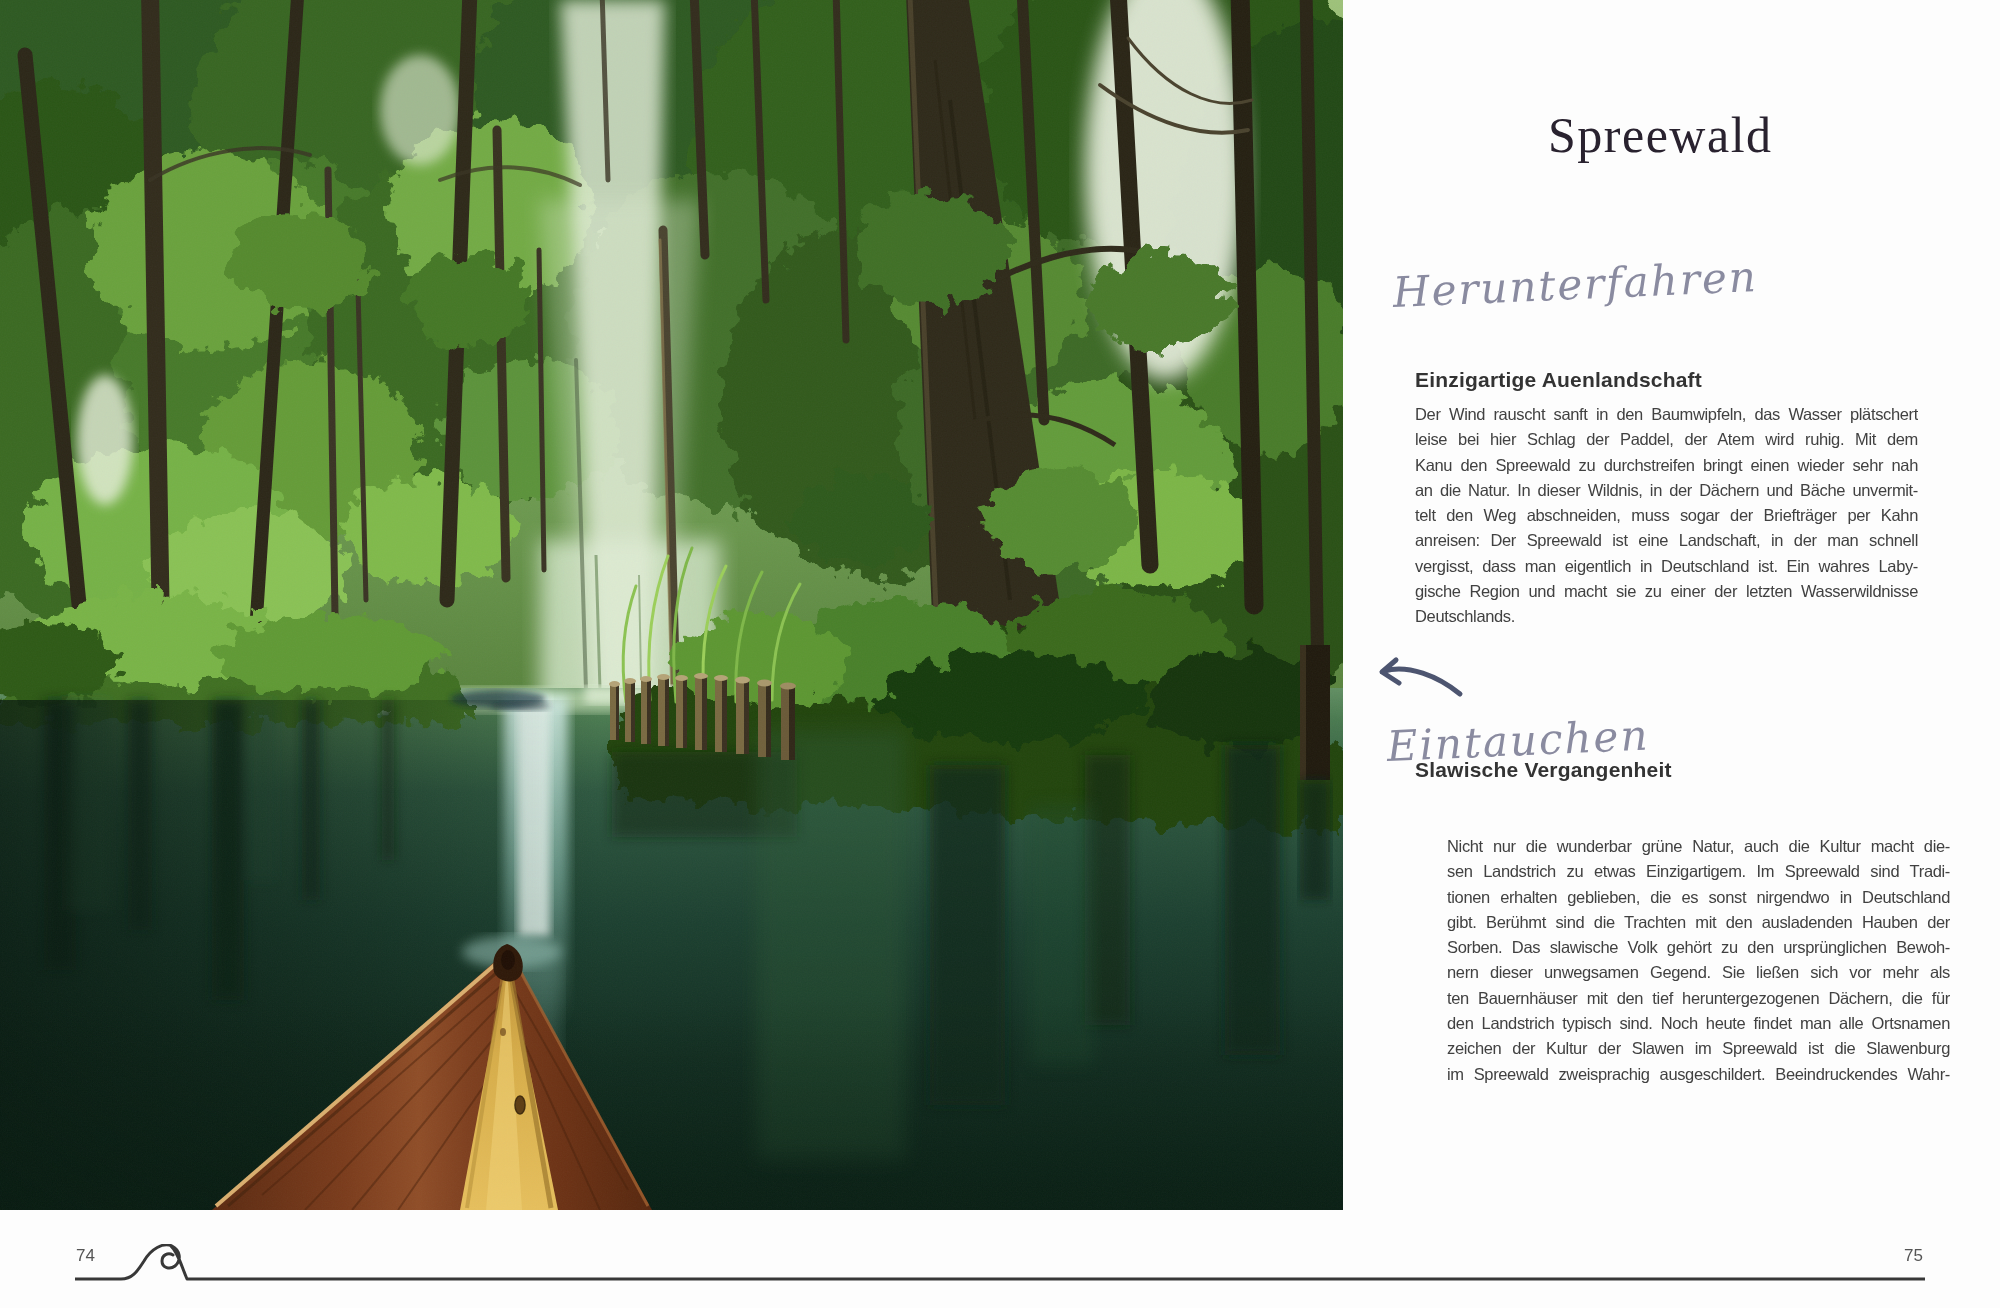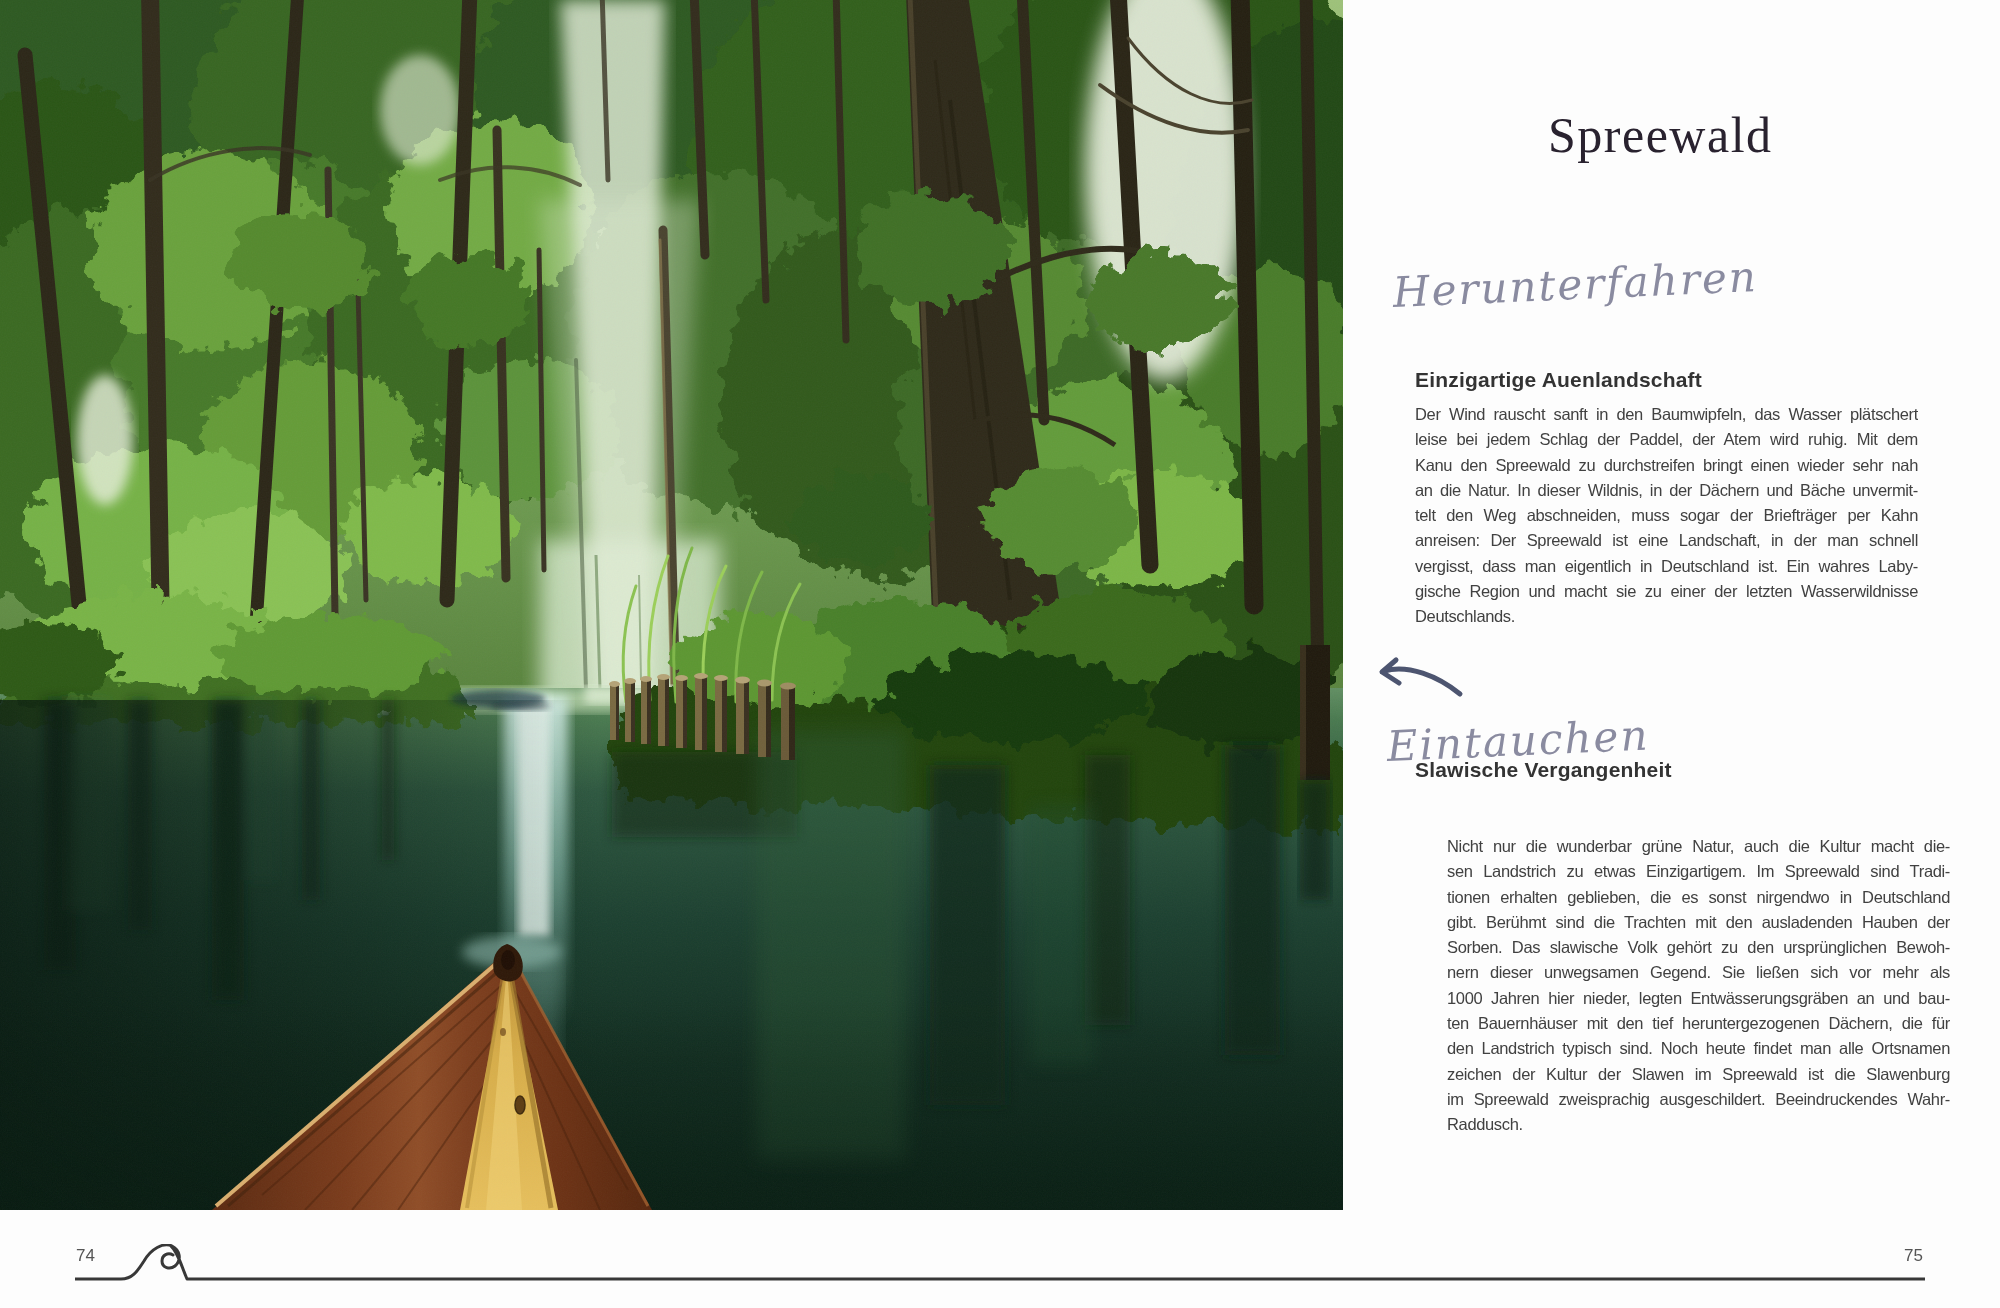--- a/index.html
+++ b/index.html
@@ -329,21 +329,21 @@
   </div>
 
   <div class="chaptitle">Spreewald</div>
 
   <div class="script" id="script1">Herunterfahren</div>
 
   <div class="subhead" id="subhead1">Einzigartige Auenlandschaft</div>
 
   <div class="para" id="para1">
       <div>Der Wind rauscht sanft in den Baumwipfeln, das Wasser plätschert</div>
-      <div>leise bei jedem Schlag der Paddel, der Atem wird ruhig. Mit dem</div>
+      <div>leise bei hier Schlag der Paddel, der Atem wird ruhig. Mit dem</div>
       <div>Kanu den Spreewald zu durchstreifen bringt einen wieder sehr nah</div>
       <div>an die Natur. In dieser Wildnis, in der Dächern und Bäche unvermit-</div>
       <div>telt den Weg abschneiden, muss sogar der Briefträger per Kahn</div>
       <div>anreisen: Der Spreewald ist eine Landschaft, in der man schnell</div>
       <div>vergisst, dass man eigentlich in Deutschland ist. Ein wahres Laby-</div>
       <div>gische Region und macht sie zu einer der letzten Wasserwildnisse</div>
       <div class="lastline">Deutschlands.</div>
     </div>
 
   <div class="arrow-doodle">
@@ -357,26 +357,24 @@
 
   <div class="subhead" id="subhead2">Slawische Vergangenheit</div>
 
   <div class="para" id="para2">
       <div>Nicht nur die wunderbar grüne Natur, auch die Kultur macht die-</div>
       <div>sen Landstrich zu etwas Einzigartigem. Im Spreewald sind Tradi-</div>
       <div>tionen erhalten geblieben, die es sonst nirgendwo in Deutschland</div>
       <div>gibt. Berühmt sind die Trachten mit den ausladenden Hauben der</div>
       <div>Sorben. Das slawische Volk gehört zu den ursprünglichen Bewoh-</div>
       <div>nern dieser unwegsamen Gegend. Sie ließen sich vor mehr als</div>
-      <div>1000 Jahren hier nieder, legten Entwässerungsgräben an und bau-</div>
       <div>ten Bauernhäuser mit den tief heruntergezogenen Dächern, die für</div>
       <div>den Landstrich typisch sind. Noch heute findet man alle Ortsnamen</div>
       <div>zeichen der Kultur der Slawen im Spreewald ist die Slawenburg</div>
       <div>im Spreewald zweisprachig ausgeschildert. Beeindruckendes Wahr-</div>
-      <div class="lastline">Raddusch.</div>
     </div>
 
   <div class="footer-rule">
     <svg viewBox="0 0 1850 46" width="1850" height="46">
       <path d="M0,35 L46,35 C57,35 62,28 69,17 C76,5 88,-2 97,2 C105,6 107,16 100,22 C95,26 87,24 87,17 C87,11 93,8 98,11 M96,2 C103,8 106,21 112,35 L1850,35" stroke="#383838" stroke-width="3" fill="none" stroke-linecap="round" stroke-linejoin="round"></path>
     </svg>
   </div>
   <div class="pagenum" id="pagenum-left">74</div>
   <div class="pagenum" id="pagenum-right">75</div>
 

